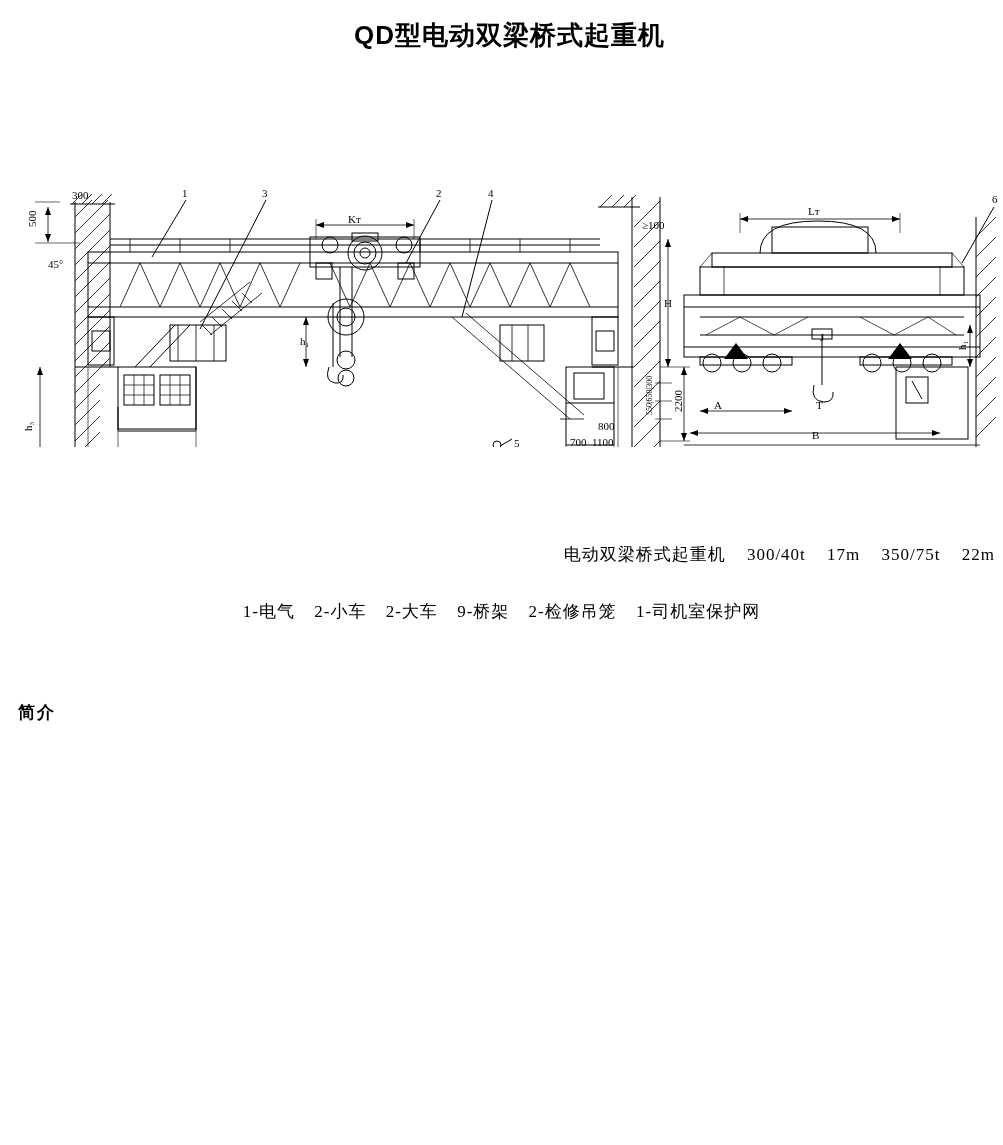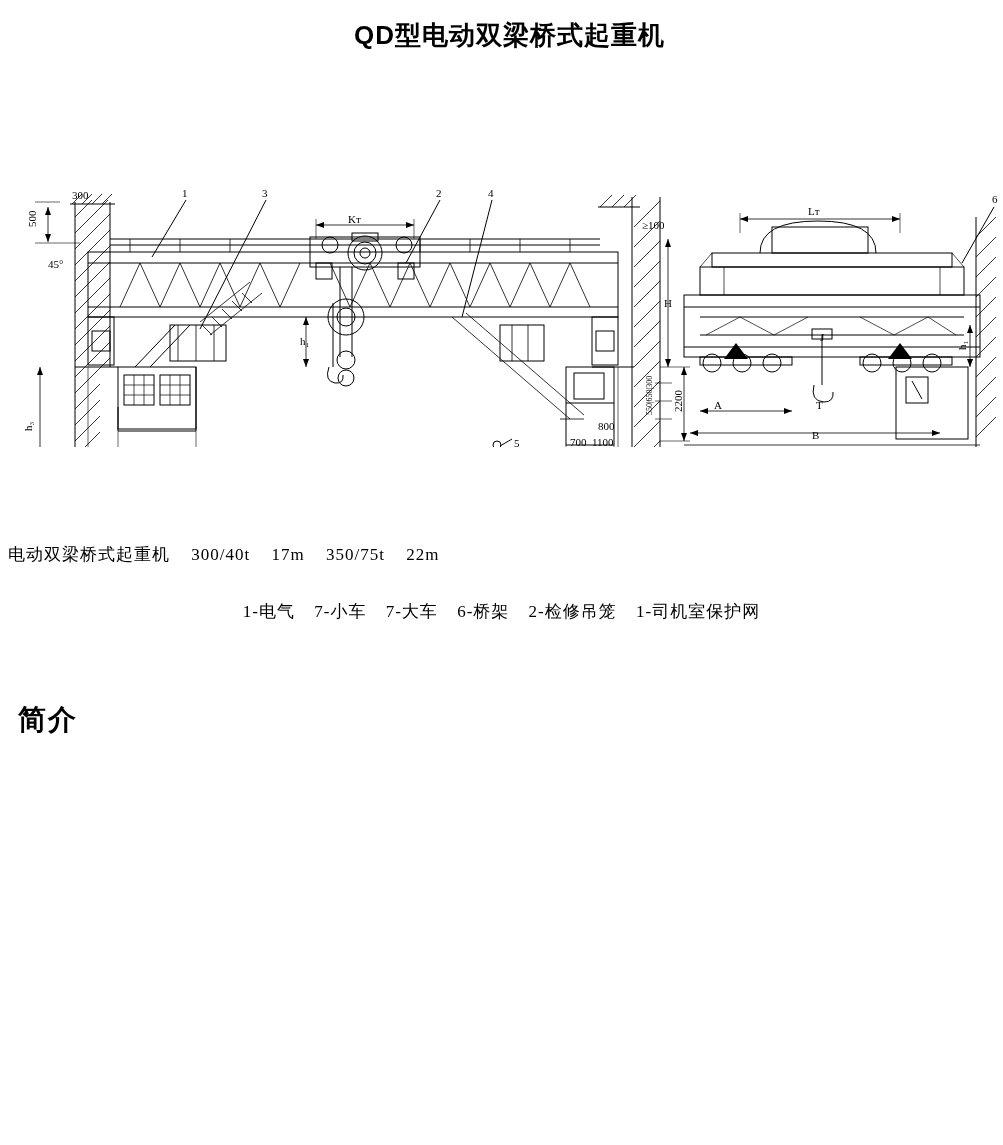--- a/index.html
+++ b/index.html
@@ -33,40 +33,40 @@
   .drawing {
     position: relative;
     width: 1003px;
     height: 380px;
     margin-top: 14px;
   }
   .drawing svg { display: block; }
 
   
   .caption-spec {
-    text-align: left;
+    text-align: right;
     font-size: 17px;
     margin-top: 96px;
     letter-spacing: 1px;
   }
   .caption-spec span { margin: 0 8px; }
   .caption-legend {
     text-align: center;
     font-size: 17px;
     margin-top: 34px;
     letter-spacing: 1px;
   }
   .caption-legend span { margin: 12px 7px; }
 
   
   .intro {
     margin: 78px 18px 0 18px;
   }
   .intro h2 {
-    font-size: 28px;
+    font-size: 17px;
     font-weight: bold;
     margin: 8px 0 14px 0;
     letter-spacing: 2px;
   }
   .intro p {
     font-size: 19.5px;
     line-height: 1.62;
     margin: 0 0 4px 0;
     text-align: justify;
     text-indent: 2em;
@@ -448,23 +448,23 @@
   <div class="caption-spec">
     <span>电动双梁桥式起重机</span>
     <span>300/40t</span>
     <span>17m</span>
     <span>350/75t</span>
     <span>22m</span>
   </div>
 
   <div class="caption-legend">
     <span>1-电气</span>
-    <span>7-小车</span>
-    <span>7-大车</span>
-    <span>6-桥架</span>
+    <span>2-小车</span>
+    <span>2-大车</span>
+    <span>9-桥架</span>
     <span>2-检修吊笼</span>
     <span>1-司机室保护网</span>
   </div>
 
   <div class="intro">
     <h2>简介</h2>
   </div>
 
 </div>
 

